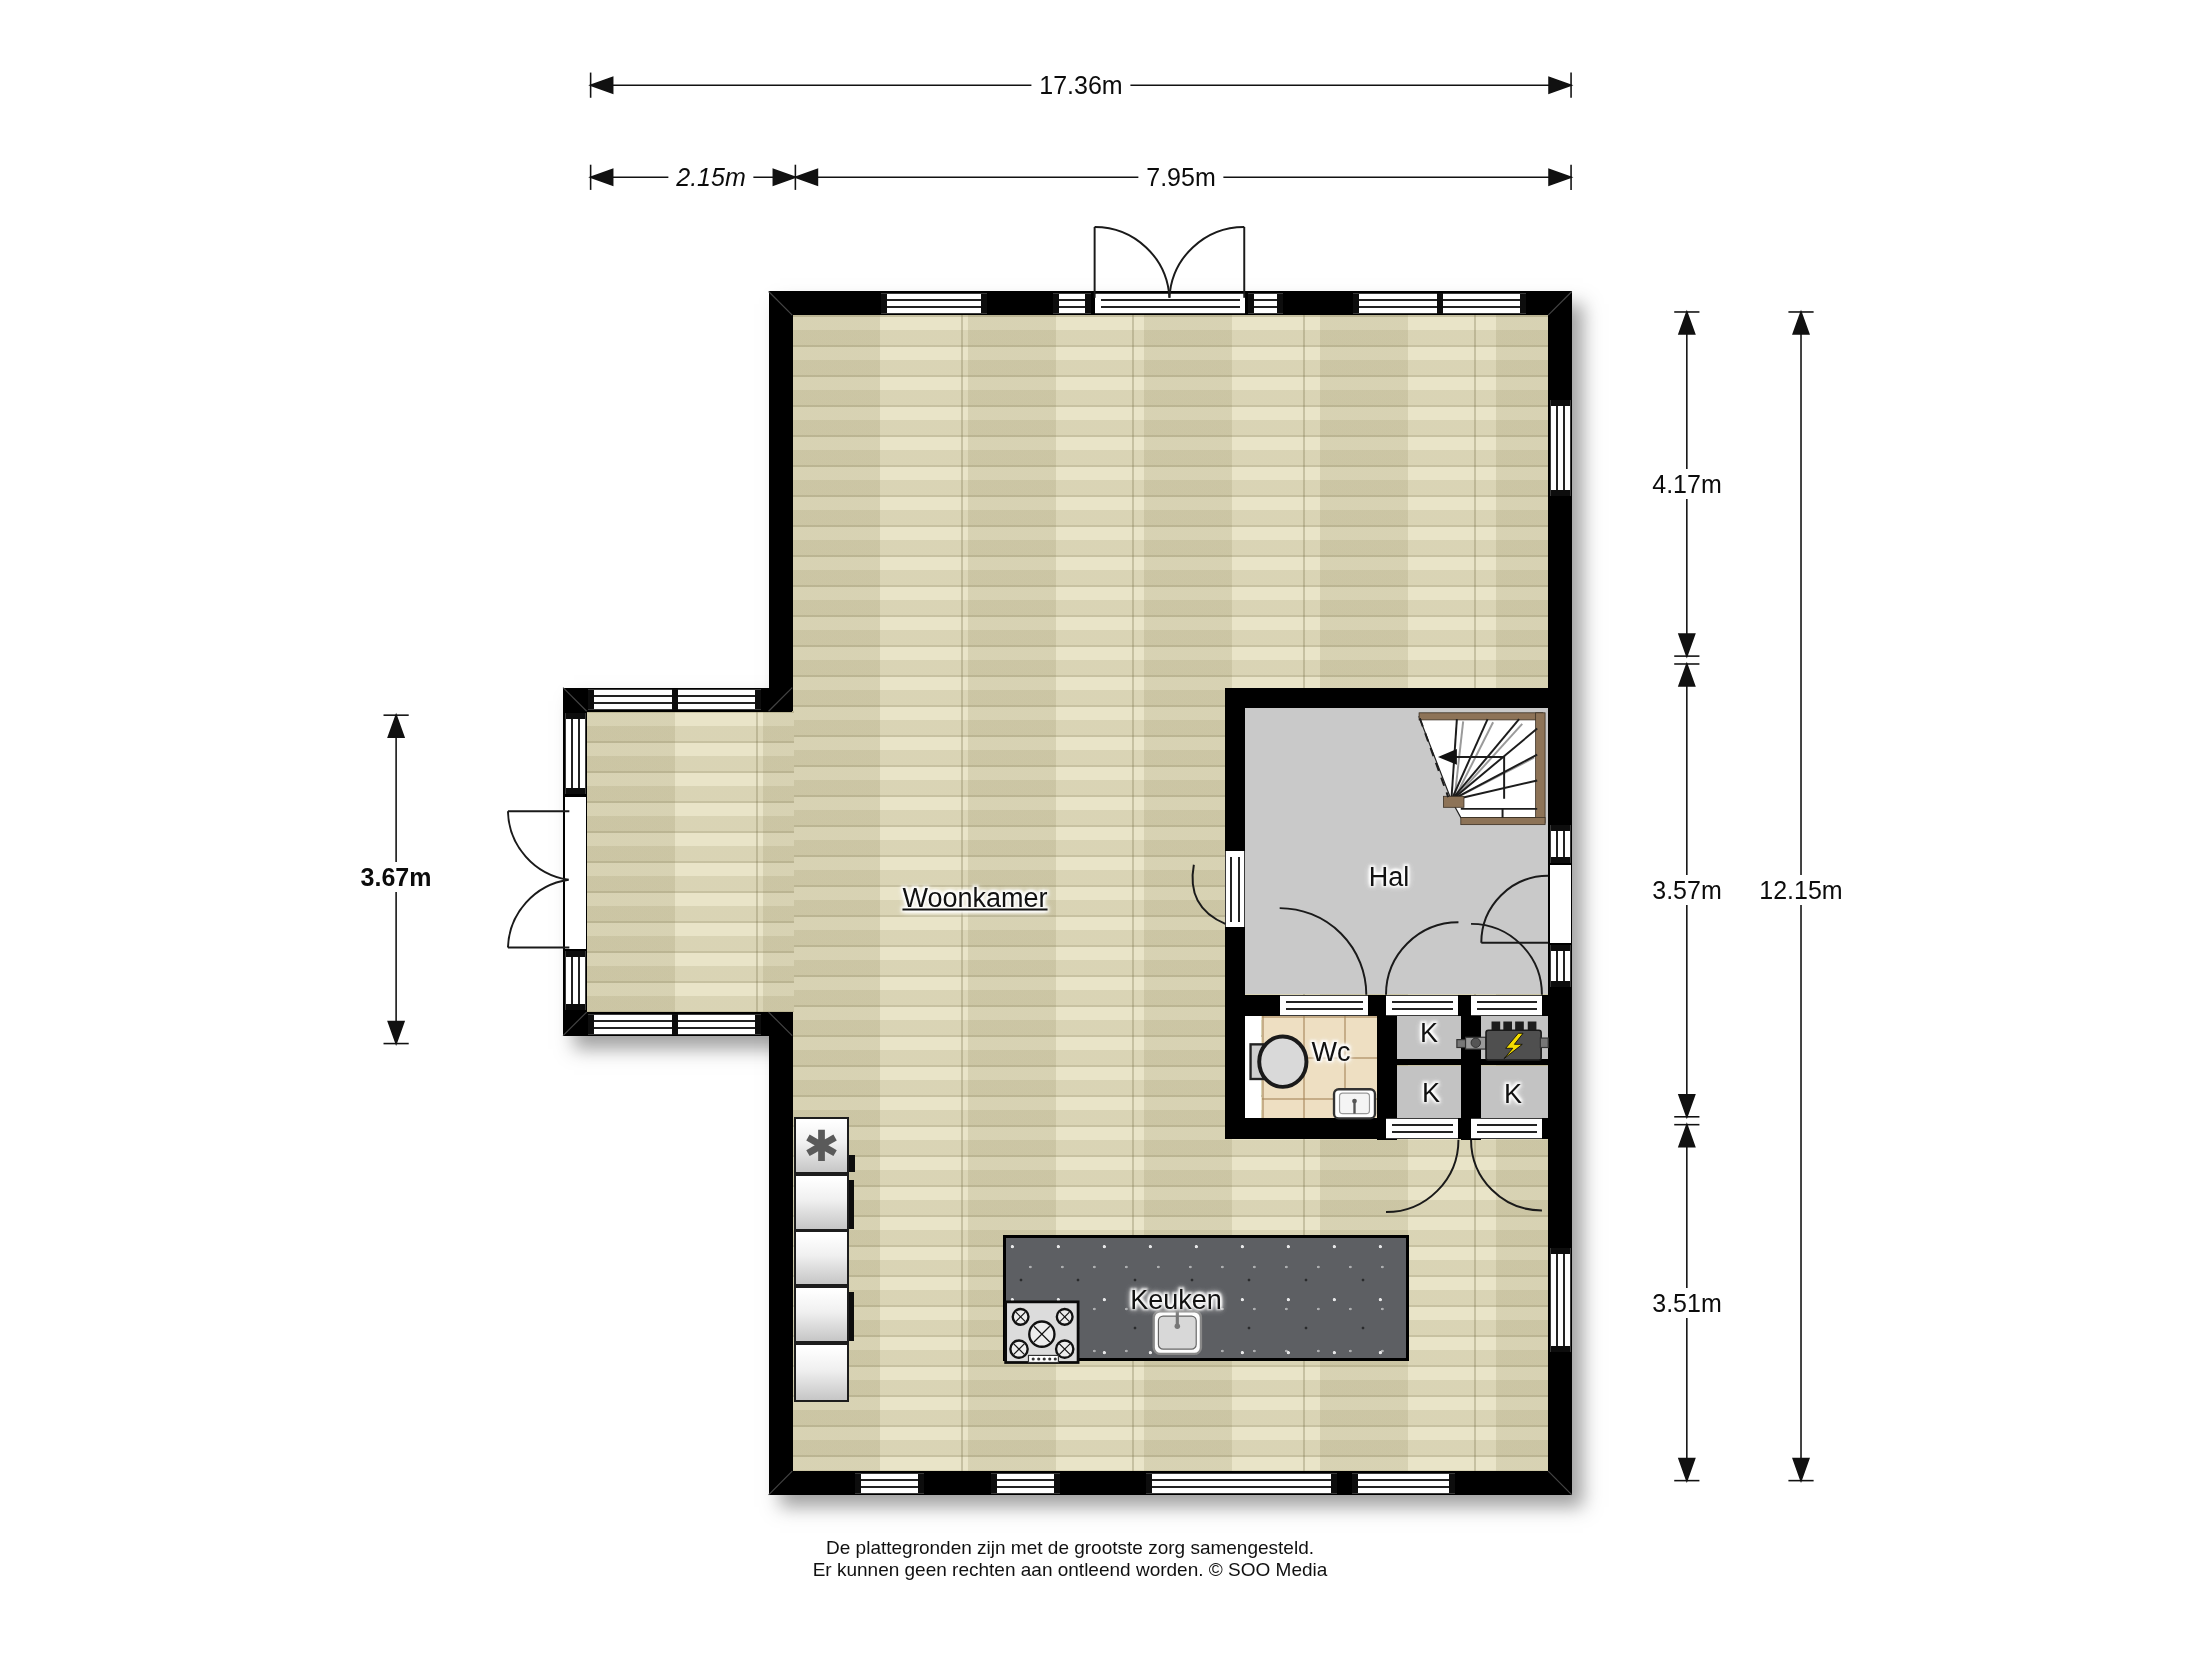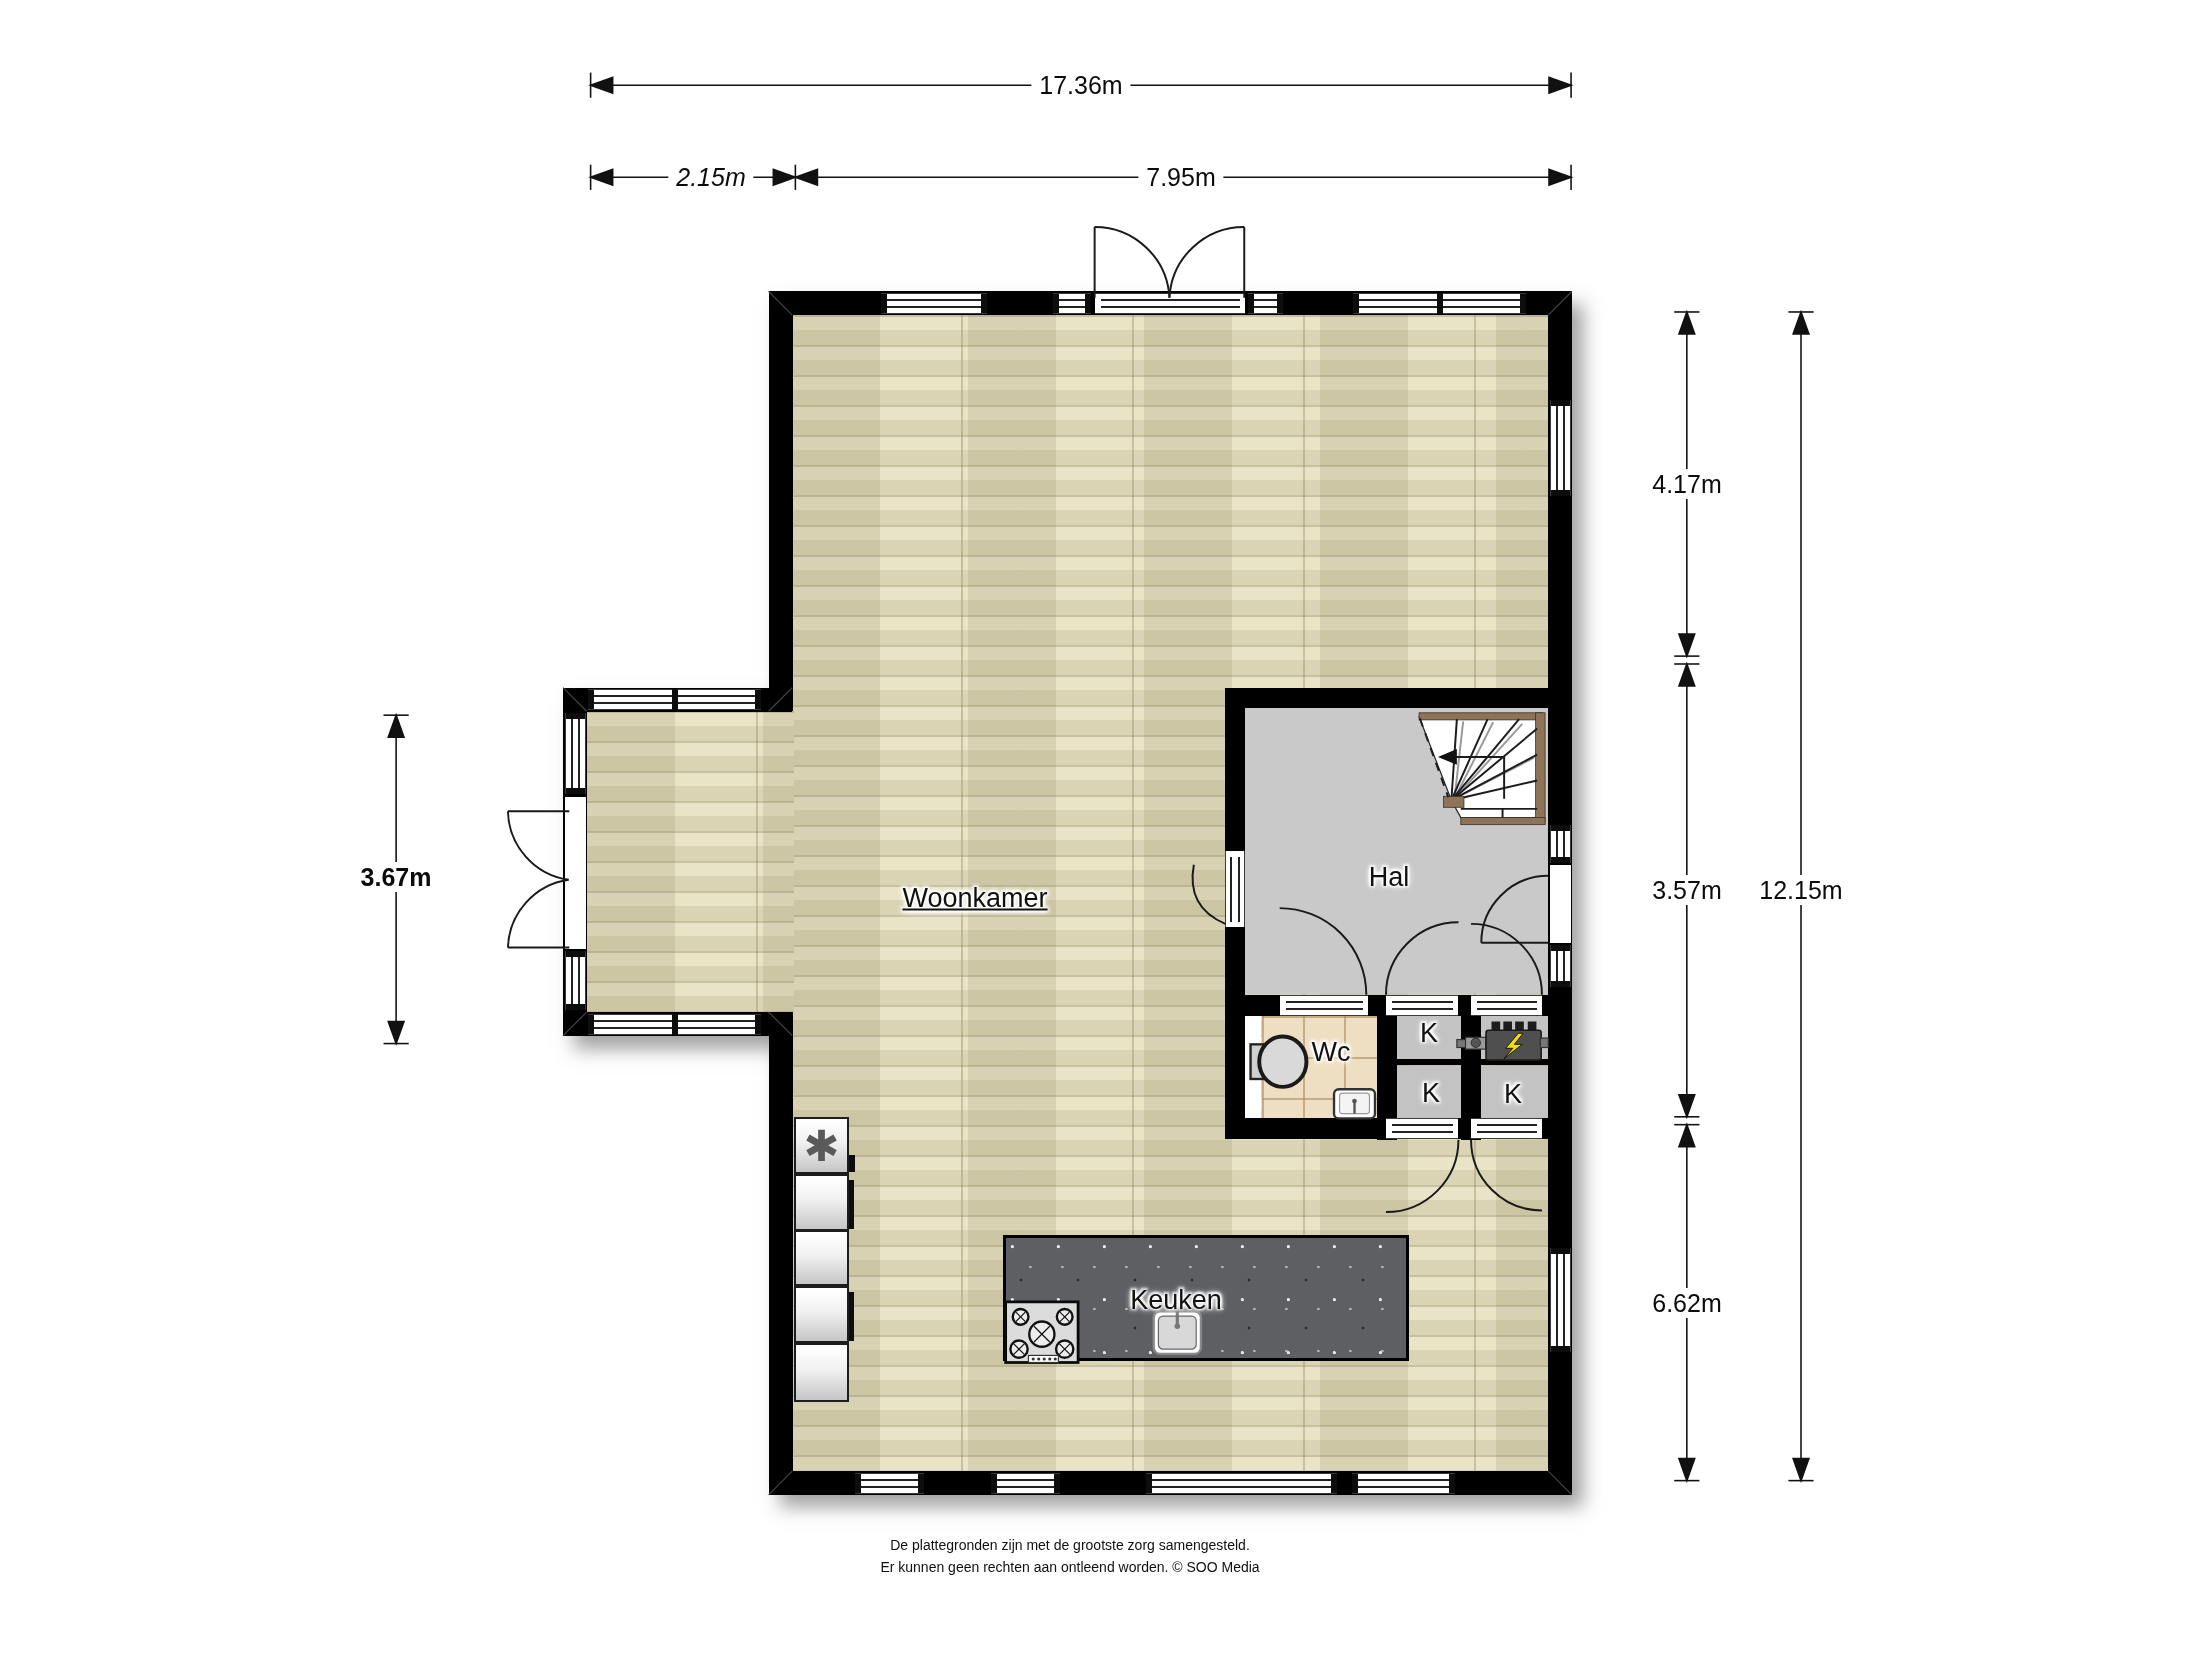--- a/index.html
+++ b/index.html
@@ -38,21 +38,21 @@
   .win-v{position:absolute;background:#fff;box-sizing:border-box;border-left:1.6px solid #3a3a3a;border-right:1.6px solid #3a3a3a;}
   .win-v .glz{position:absolute;top:5.5px;bottom:5.5px;left:50%;width:9.5px;margin-left:-4.7px;box-sizing:border-box;border-left:2.4px solid #222;border-right:2.4px solid #222;}
   .win-v::before,.win-v::after{content:"";position:absolute;left:0;right:0;height:6.3px;background:#0d0d0d;}
   .win-v::before{top:0}.win-v::after{bottom:0}
   .no-post::before,.no-post::after{display:none!important;}
   .opening{position:absolute;background:#fff;}
   .post{position:absolute;background:#0d0d0d;}
   .rlabel{position:absolute;transform:translate(-50%,-50%);font-size:27px;color:#111;white-space:nowrap;z-index:60;
     text-shadow:-1.6px -1.6px 2.4px #fff,1.6px -1.6px 2.4px #fff,-1.6px 1.6px 2.4px #fff,1.6px 1.6px 2.4px #fff,0 0 7px #fff,0 0 7px #fff;}
   .dlabel{position:absolute;transform:translate(-50%,-50%);font-size:25px;line-height:30px;color:#0c0c0c;background:#fff;padding:0 7.9px;white-space:nowrap;z-index:60;}
-  .foot{position:absolute;transform:translateX(-50%);font-size:14px;color:#101010;white-space:nowrap;z-index:60;}
+  .foot{position:absolute;transform:translateX(-50%);font-size:19px;color:#101010;white-space:nowrap;z-index:60;}
   svg.overlay{position:absolute;left:0;top:0;z-index:40;pointer-events:none;}
 </style>
 </head>
 <body>
 
 <div class="bshadow" style="left:769px;top:291px;width:803px;height:1203px;"></div>
 <div class="bshadow" style="left:563px;top:688px;width:229px;height:348px;"></div>
 
 <div class="wood" style="left:792px;top:315px;width:756px;height:1156px;"></div>
 <div class="wood" style="left:587px;top:711px;width:207px;height:301px;"></div>
@@ -352,21 +352,21 @@
       <polygon points="2287,1880 2277,1852 2297,1852"></polygon>
   </g>
 </svg>
 
 <div class="dlabel" style="left:1081px;top:85px;">17.36m</div>
 <div class="dlabel" style="left:711px;top:177px;font-style:italic;">2.15m</div>
 <div class="dlabel" style="left:1181px;top:177px;">7.95m</div>
 <div class="dlabel" style="left:396px;top:877px;font-weight:bold;">3.67m</div>
 <div class="dlabel" style="left:1687px;top:484px;">4.17m</div>
 <div class="dlabel" style="left:1687px;top:890px;">3.57m</div>
-<div class="dlabel" style="left:1687px;top:1303px;">6.62m</div>
+<div class="dlabel" style="left:1687px;top:1303px;">3.51m</div>
 <div class="dlabel" style="left:1801px;top:890px;">12.15m</div>
 
 <div class="rlabel" style="left:975px;top:898px;text-decoration:underline;">Woonkamer</div>
 <div class="rlabel" style="left:1389px;top:877px;">Hal</div>
 <div class="rlabel" style="left:1331px;top:1052px;">Wc</div>
 <div class="rlabel" style="left:1429px;top:1033px;">K</div>
 <div class="rlabel" style="left:1431px;top:1093px;">K</div>
 <div class="rlabel" style="left:1513px;top:1094px;">K</div>
 <div class="rlabel" style="left:1176px;top:1300px;">Keuken</div>
 

